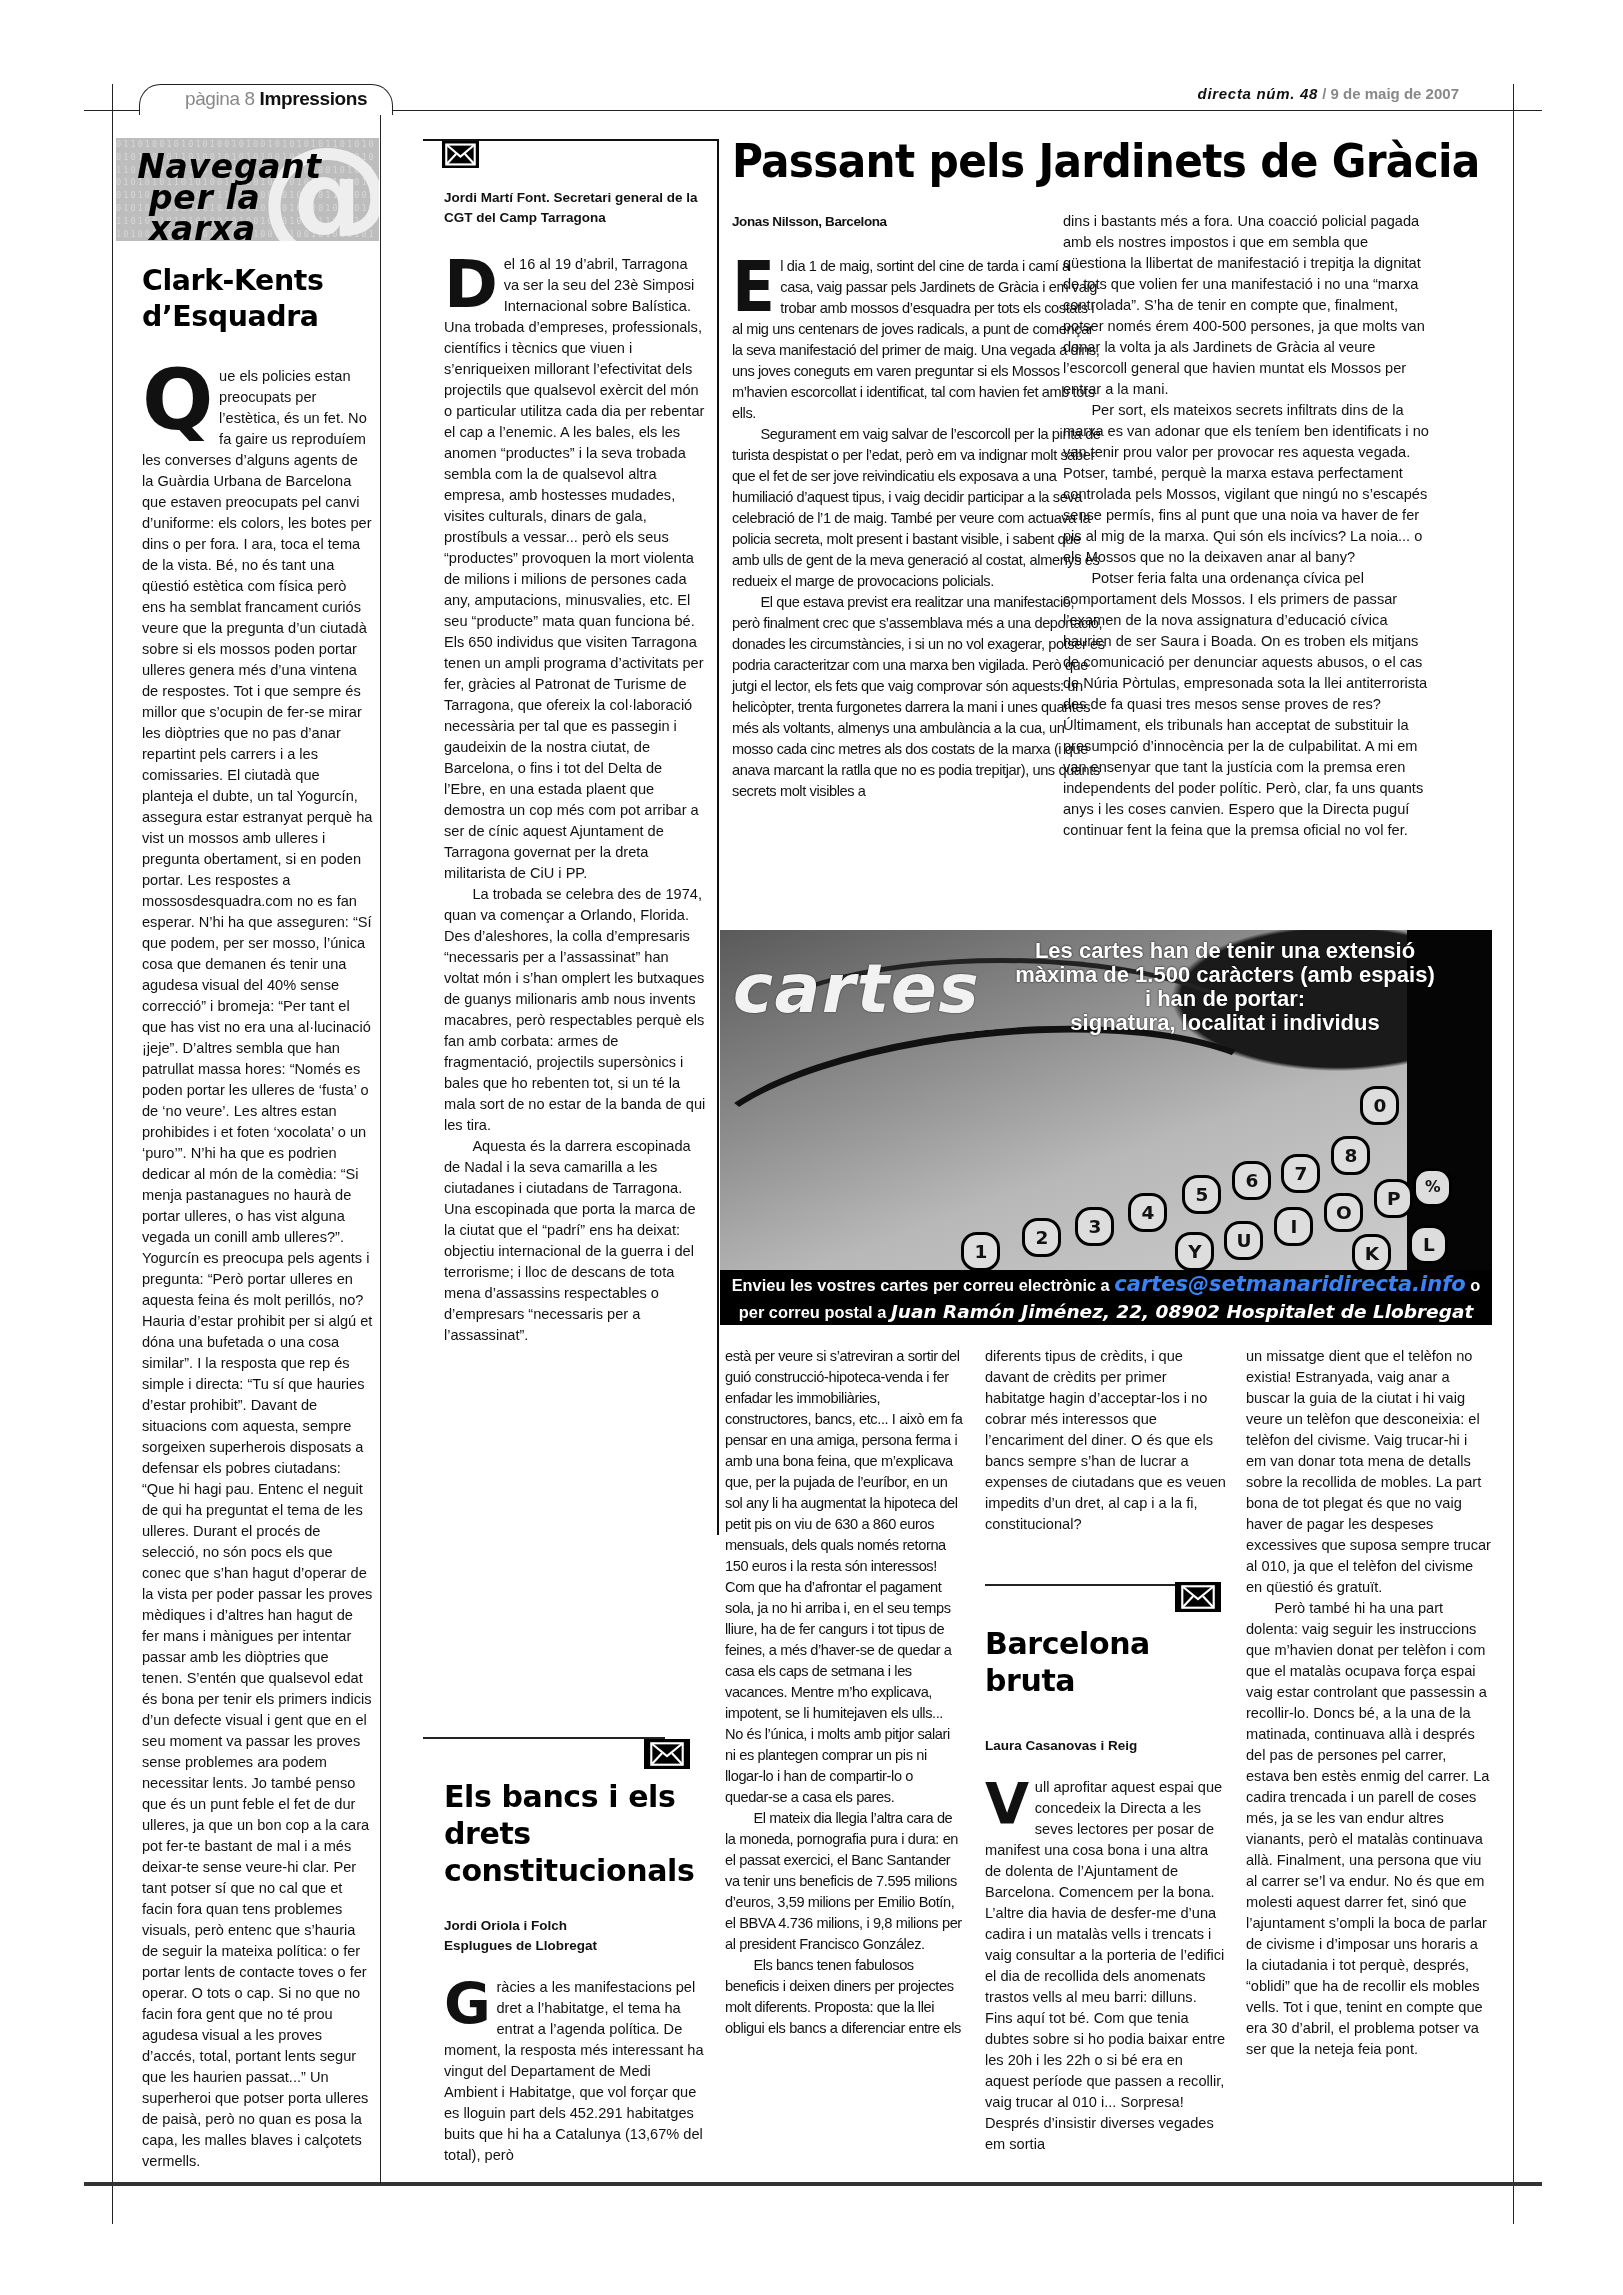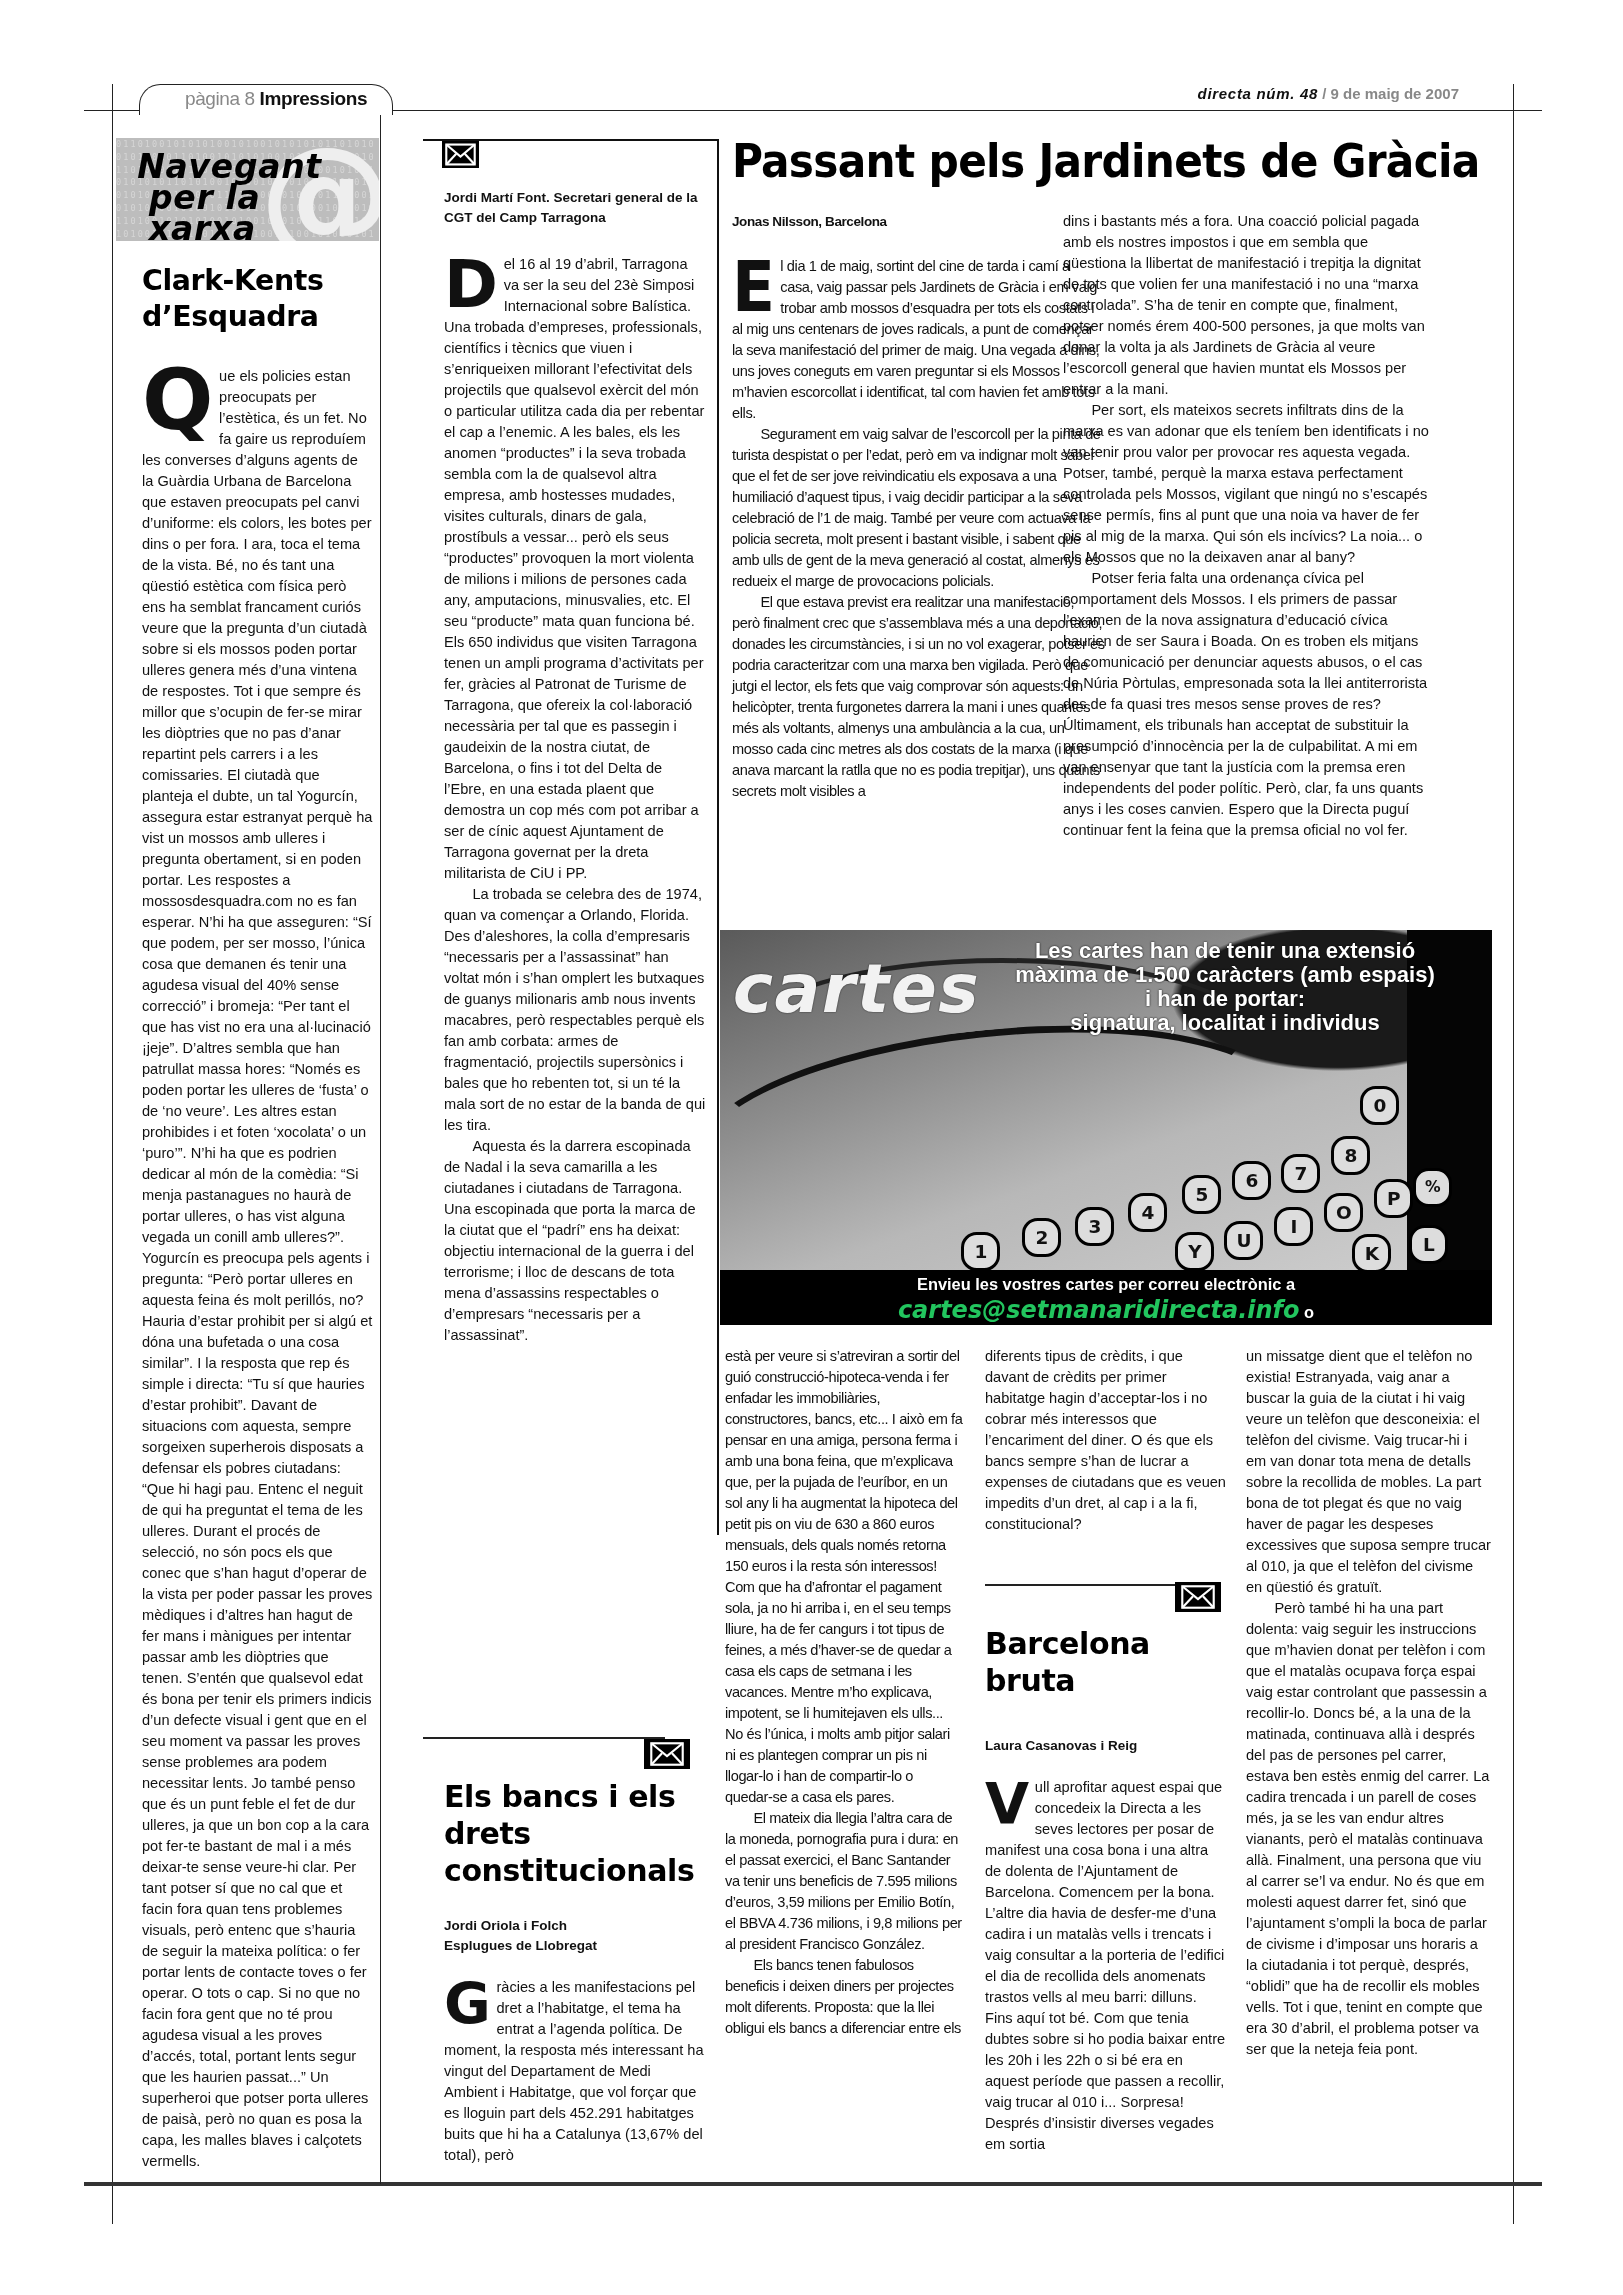--- a/index.html
+++ b/index.html
@@ -151,21 +151,21 @@
   <div style="position:absolute; left:12.8px; top:18.5px; font-family:'DejaVu Sans',sans-serif; font-weight:bold; font-style:italic; font-size:68px; color:#f2f2f2; letter-spacing:1.4px; text-shadow:0 0 1.4px #000;">cartes</div>
   <div style="position:absolute; left:242px; top:8.5px; width:526px; text-align:center; color:#fff; font-family:'Liberation Sans',sans-serif; font-weight:bold; font-size:22px; line-height:24px; text-shadow:0 0 2.1px #000;">
     <div>Les cartes han de tenir una extensió</div>
     <div>màxima de 1.500 caràcters (amb espais)</div>
     <div>i han de portar:</div>
     <div>signatura, localitat i individus</div>
   </div>
   <div style="position:absolute; left:0; top:340px; width:772px; height:55px; background:#000; color:#fff; text-align:center; font-family:'Liberation Sans',sans-serif; font-weight:bold; font-size:16.4px; line-height:25.6px; padding-top:2.1px;">
     <div>
       <span>Envieu les vostres cartes per correu electrònic a</span>
-      <a style="font-style:italic; color:#22c55e; text-decoration:none; font-size:24px; font-family:'DejaVu Sans',sans-serif;margin-top:44px;">cartes@setmanaridirecta.info</a>
+      <a style="font-style:italic; color:#3b82f6; text-decoration:none; font-size:21px; font-family:'DejaVu Sans',sans-serif;margin-top:44px;">cartes@setmanaridirecta.info</a>
       <span>o</span>
     </div>
     <div>
       <span>per correu postal a</span>
       <span style="font-style:italic; font-size:18.5px; font-family:'DejaVu Sans',sans-serif;">Juan Ramón Jiménez, 22, 08902 Hospitalet de Llobregat</span>
     </div>
   </div>
 </div>
 
 <div class="hline" style="left:985px; top:1584px; width:206px; height:2.1px;"></div>

